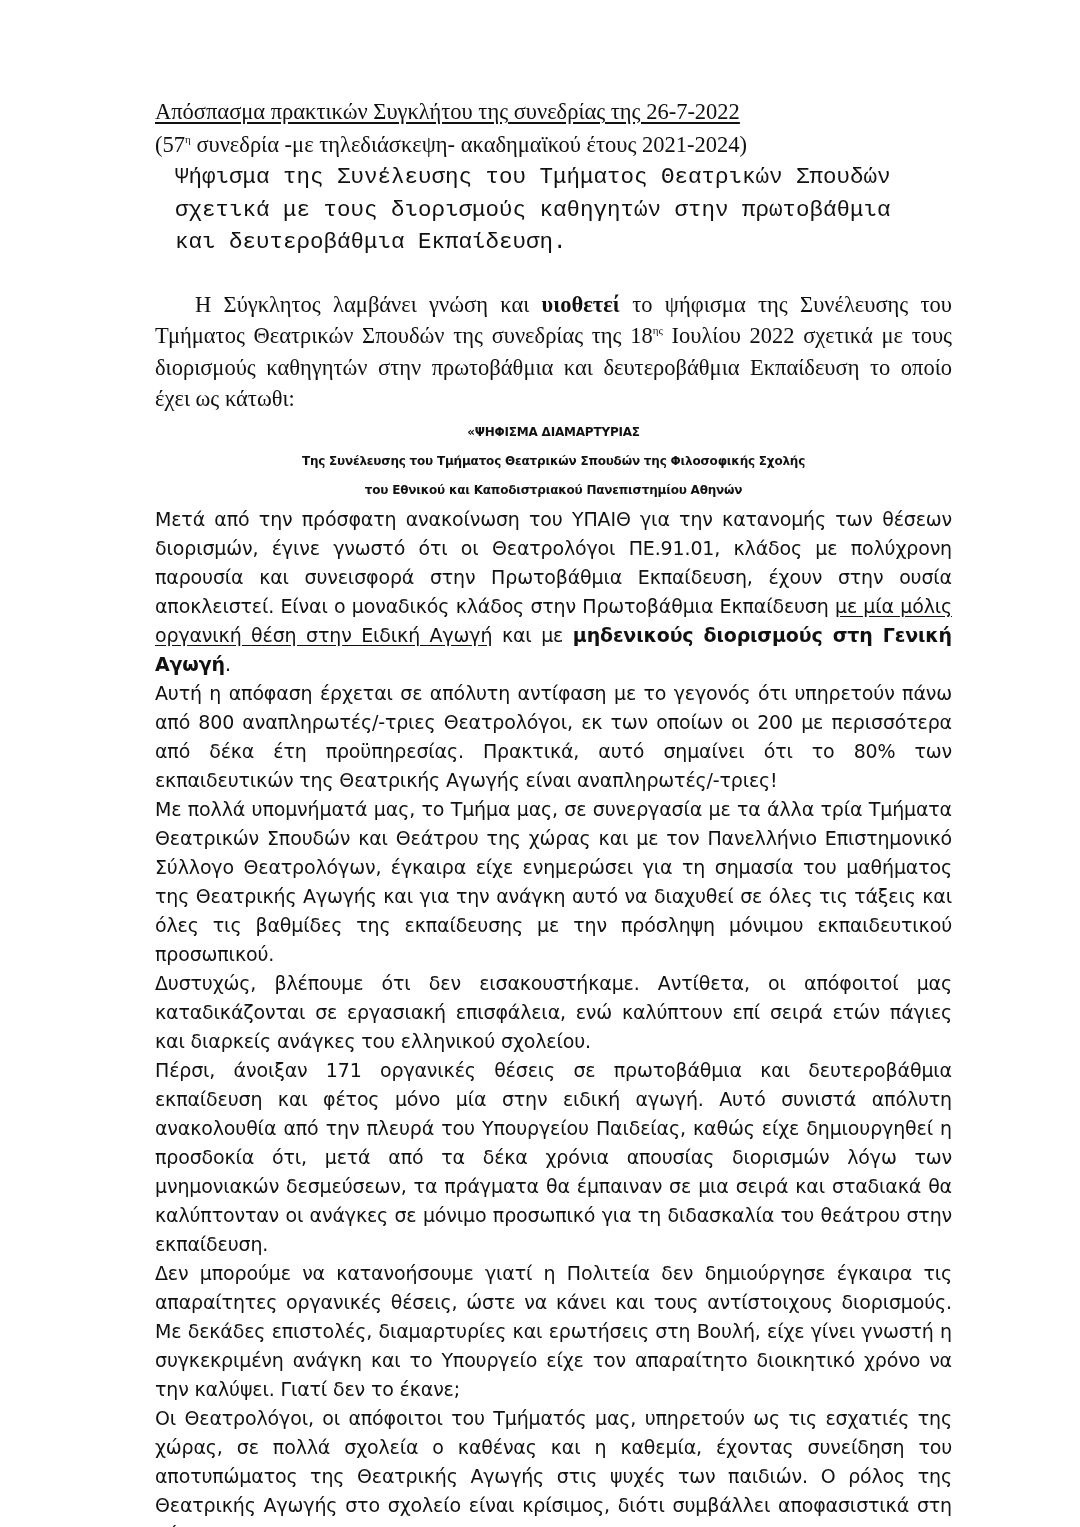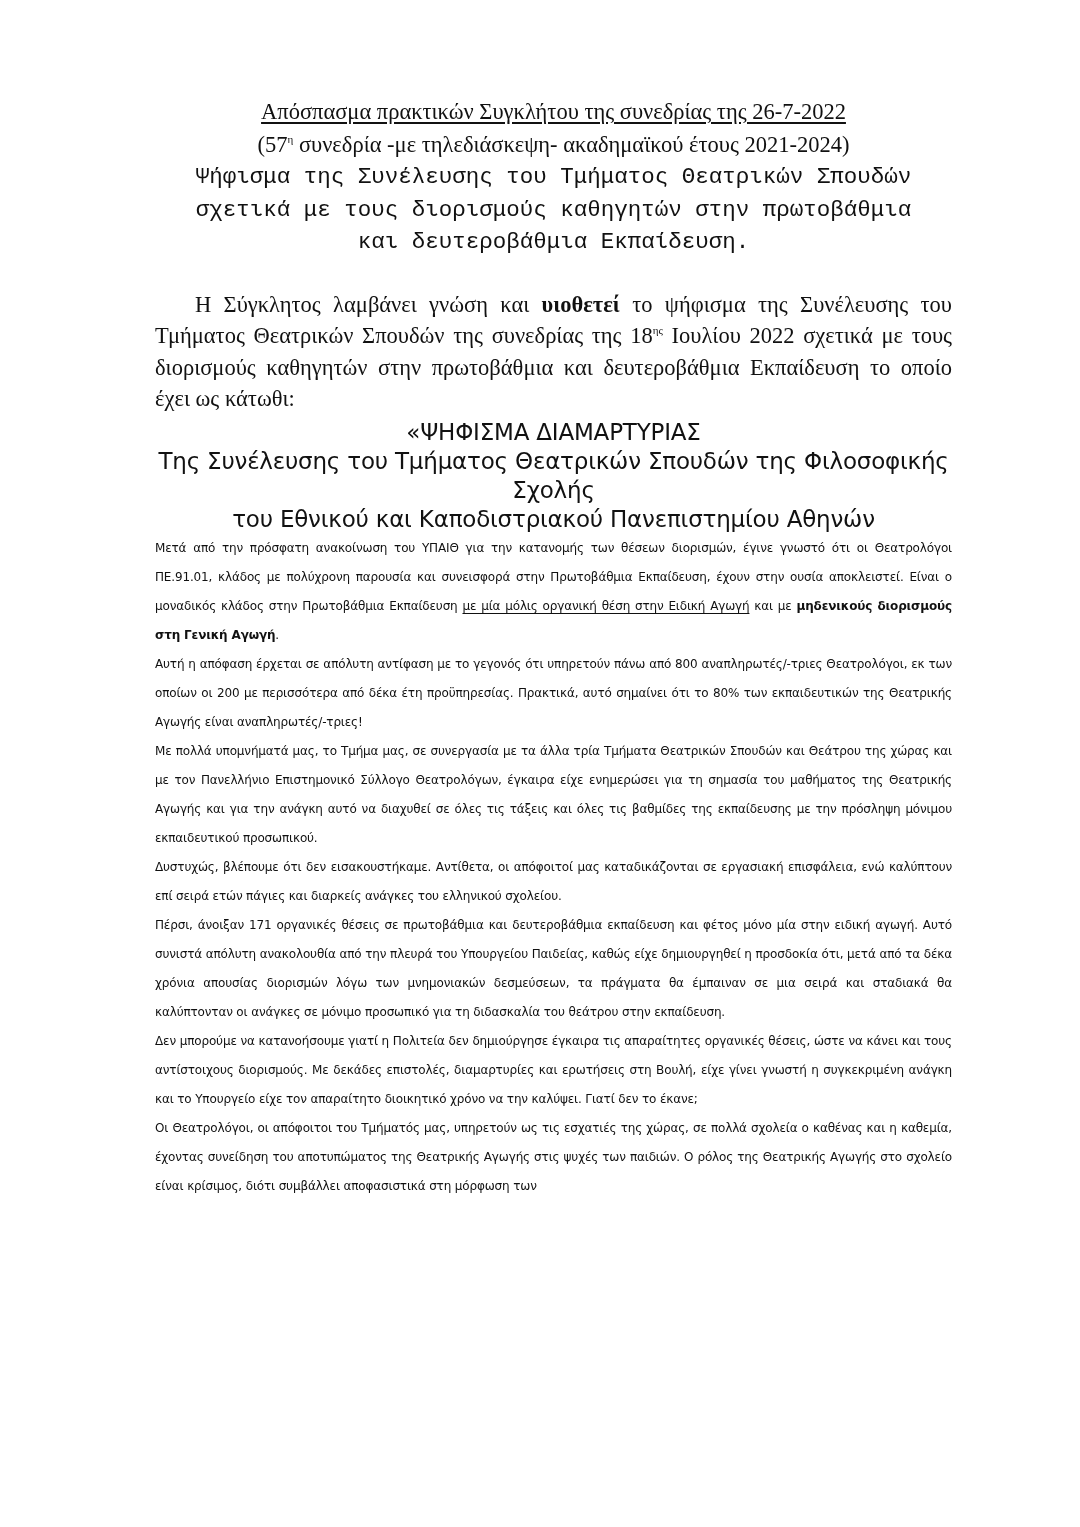--- a/index.html
+++ b/index.html
@@ -1,24 +1,24 @@
 <!DOCTYPE html>
 <html><head>
 <meta charset="utf-8">
 <style>
   html, body { margin: 0; padding: 0; background: #ffffff; }
   body { width: 1080px; height: 1527px; position: relative; overflow: hidden; color: #111; }
   .page { position: absolute; left: 155px; top: 96px; width: 797px; }
   .serif { font-family: "Liberation Serif", "DejaVu Serif", serif; font-size: 22.5px; line-height: 32.5px; }
-  .center { text-align: center; }
+  .center { text-align: left; }
   .u { text-decoration: underline; text-underline-offset: 3px; }
   .intro { font-family: "Liberation Serif", "DejaVu Serif", serif; font-size: 22.5px; line-height: 31.5px; text-align: justify; text-indent: 40px; margin-top: 30px; }
   sup { font-size: 11px; line-height: 0; vertical-align: 9px; }
-  .res-title { font-family: "DejaVu Sans", sans-serif; font-weight: normal; font-size: 23px; line-height: 29px; text-align: center; margin-top: 3px; letter-spacing: -0.2px; }
-  .body-p { font-family: "DejaVu Sans", sans-serif; font-size: 12px; line-height: 29px; text-align: justify; margin: 0; letter-spacing: -0.15px; }
+  .res-title { font-family: "DejaVu Sans", sans-serif; font-weight: bold; font-size: 12px; line-height: 29px; text-align: center; margin-top: 3px; letter-spacing: -0.2px; }
+  .body-p { font-family: "DejaVu Sans", sans-serif; font-size: 19px; line-height: 29px; text-align: justify; margin: 0; letter-spacing: -0.15px; }
   .b { font-weight: bold; }
 </style>
 </head>
 <body>
 
 <div class="page">
 
   <div class="serif center">
     <div class="u">Απόσπασμα πρακτικών Συγκλήτου της συνεδρίας της 26-7-2022</div>
     <div><span>(57</span><sup>η</sup><span> συνεδρία -με τηλεδιάσκεψη- ακαδημαϊκού έτους 2021-2024)</span></div>

